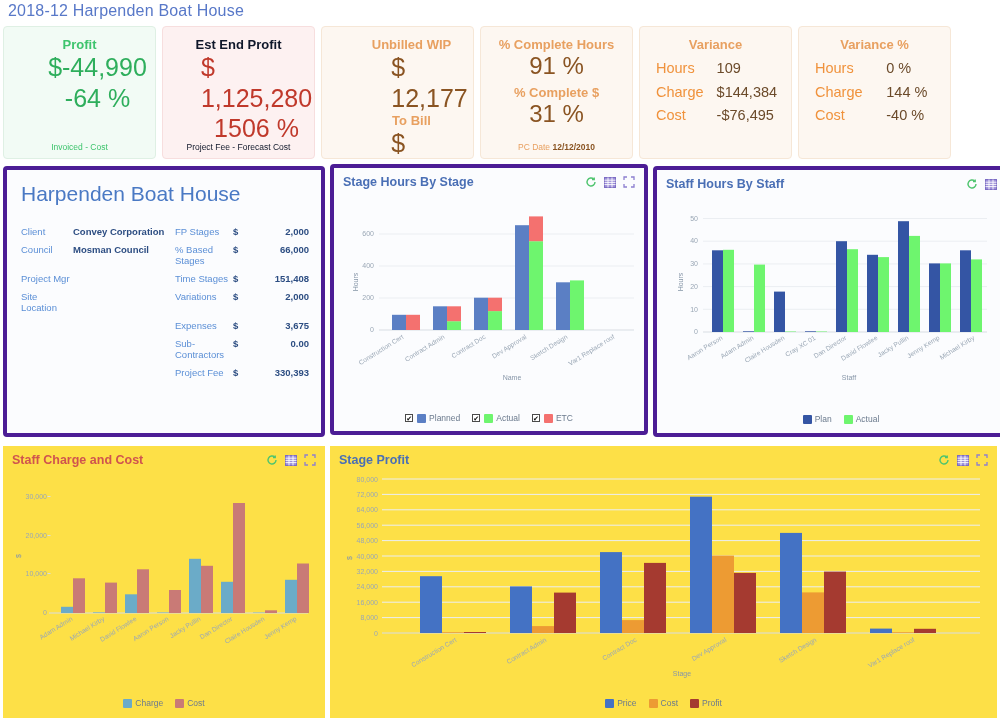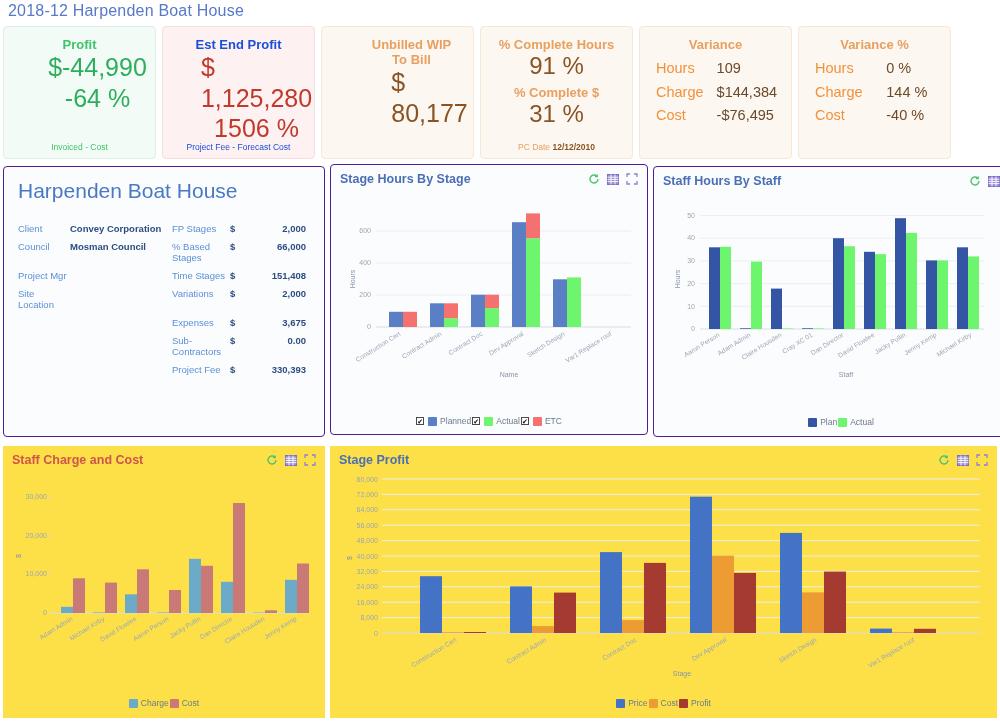--- a/index.html
+++ b/index.html
@@ -35,35 +35,35 @@
   .kpi-variancepct { width: 153px; background:#fdf7f1; border-color:#f6e7d7; }
 
   .kpi-title { font-size: 13px; font-weight: bold; margin-top: 4px; }
   .kpi-big   { font-size: 25px; font-weight: 400; line-height: 1.22; margin-left: 36px; }
   .kpi-mid   { font-size: 24px; font-weight: 400; line-height: 1.2; }
   .kpi-sub   { font-size: 13px; font-weight: bold; }
   .kpi-foot  { position: absolute; bottom: 6px; font-size: 8.5px; }
 
   .c-green   { color: #3ec46d; }
   .c-greend  { color: #2eae5c; }
-  .c-red     { color: #1d4ed8; }
+  .c-red     { color: #0f172a; }
   .c-redd    { color: #c0392b; }
   .c-orange  { color: #e8a060; }
   .c-brown   { color: #8a5422; }
 
   
   .var-table { margin-top: 4px; width: 100%; font-size: 14.5px; }
   .var-table tr td { padding: 1px 0; line-height: 1.35; }
   .var-lbl { color:#f0923c; text-align:left; padding-left:6px !important; }
   .var-val { color:#6b4a2a; text-align:left; padding-left:8px !important; white-space:nowrap;}
 
   
   .panel {
     position: absolute; background: #fbfcfe;
-    border: 1px solid #4c1d95; border-radius: 4px;
+    border: 4px solid #4c1d95; border-radius: 4px;
   }
   .panel-plain { position: absolute; background:#fde047; }
   .panel-head {
     position: absolute; left: 9px; top: 7px;
     font-size: 12.5px; font-weight: bold; color: #4a6fb5;
   }
   .panel-head.red { color:#d0544e; }
   .icons { position: absolute; right: 9px; top: 8px; display: flex; gap: 7px; align-items:center; }
 
   
@@ -85,21 +85,21 @@
   
   .chart-area { position: absolute; }
   .axis-label { fill:#8796a8; font-size: 7px; font-family:"Liberation Sans",sans-serif; }
   .tick-label { fill:#9aa7b5; font-size: 7px; font-family:"Liberation Sans",sans-serif; }
   .tick-rot   { fill:#9aa7b5; font-size: 6.6px; font-family:"Liberation Sans",sans-serif; }
   .gridline   { stroke:#ebeef2; stroke-width:1; }
   .axisline   { stroke:#d8dde3; stroke-width:1; }
 
   .legend {
     position:absolute; width:100%; display:flex; justify-content:center;
-    gap:1px; font-size:8.5px; color:#6b7a8d; align-items:center;
+    gap:12px; font-size:8.5px; color:#6b7a8d; align-items:center;
   }
   .legend .item { display:flex; align-items:center; gap:3px; }
   .swatch { width:9px; height:9px; display:inline-block; border-radius:1px; }
   .cbx {
     width:8px; height:8px; border:1px solid #4a4a4a; background:#fff;
     display:inline-flex; align-items:center; justify-content:center;
     font-size:7px; line-height:1; color:#111; margin-right:1px;
   }
 
   .pnl-stagehours { left: 330px; top: 164px; width: 318px; height: 271px; }
@@ -125,20 +125,21 @@
 
     <div class="kpi kpi-estend">
       <div class="kpi-title c-red">Est End Profit</div>
       <div class="kpi-big c-redd">$ 1,125,280</div>
       <div class="kpi-big c-redd">1506 %</div>
       <div class="kpi-foot c-red">Project Fee - Forecast Cost</div>
     </div>
 
     <div class="kpi kpi-wip">
       <div class="kpi-title c-orange">Unbilled WIP</div>
+      <div class="kpi-big c-brown">$ 12,177</div>
       <div class="kpi-sub c-orange">To Bill</div>
       <div class="kpi-big c-brown">$ 80,177</div>
     </div>
 
     <div class="kpi kpi-complete">
       <div class="kpi-title c-orange">% Complete Hours</div>
       <div class="kpi-mid c-brown">91 %</div>
       <div class="kpi-title c-orange">% Complete $</div>
       <div class="kpi-mid c-brown">31 %</div>
       <div class="kpi-foot">

